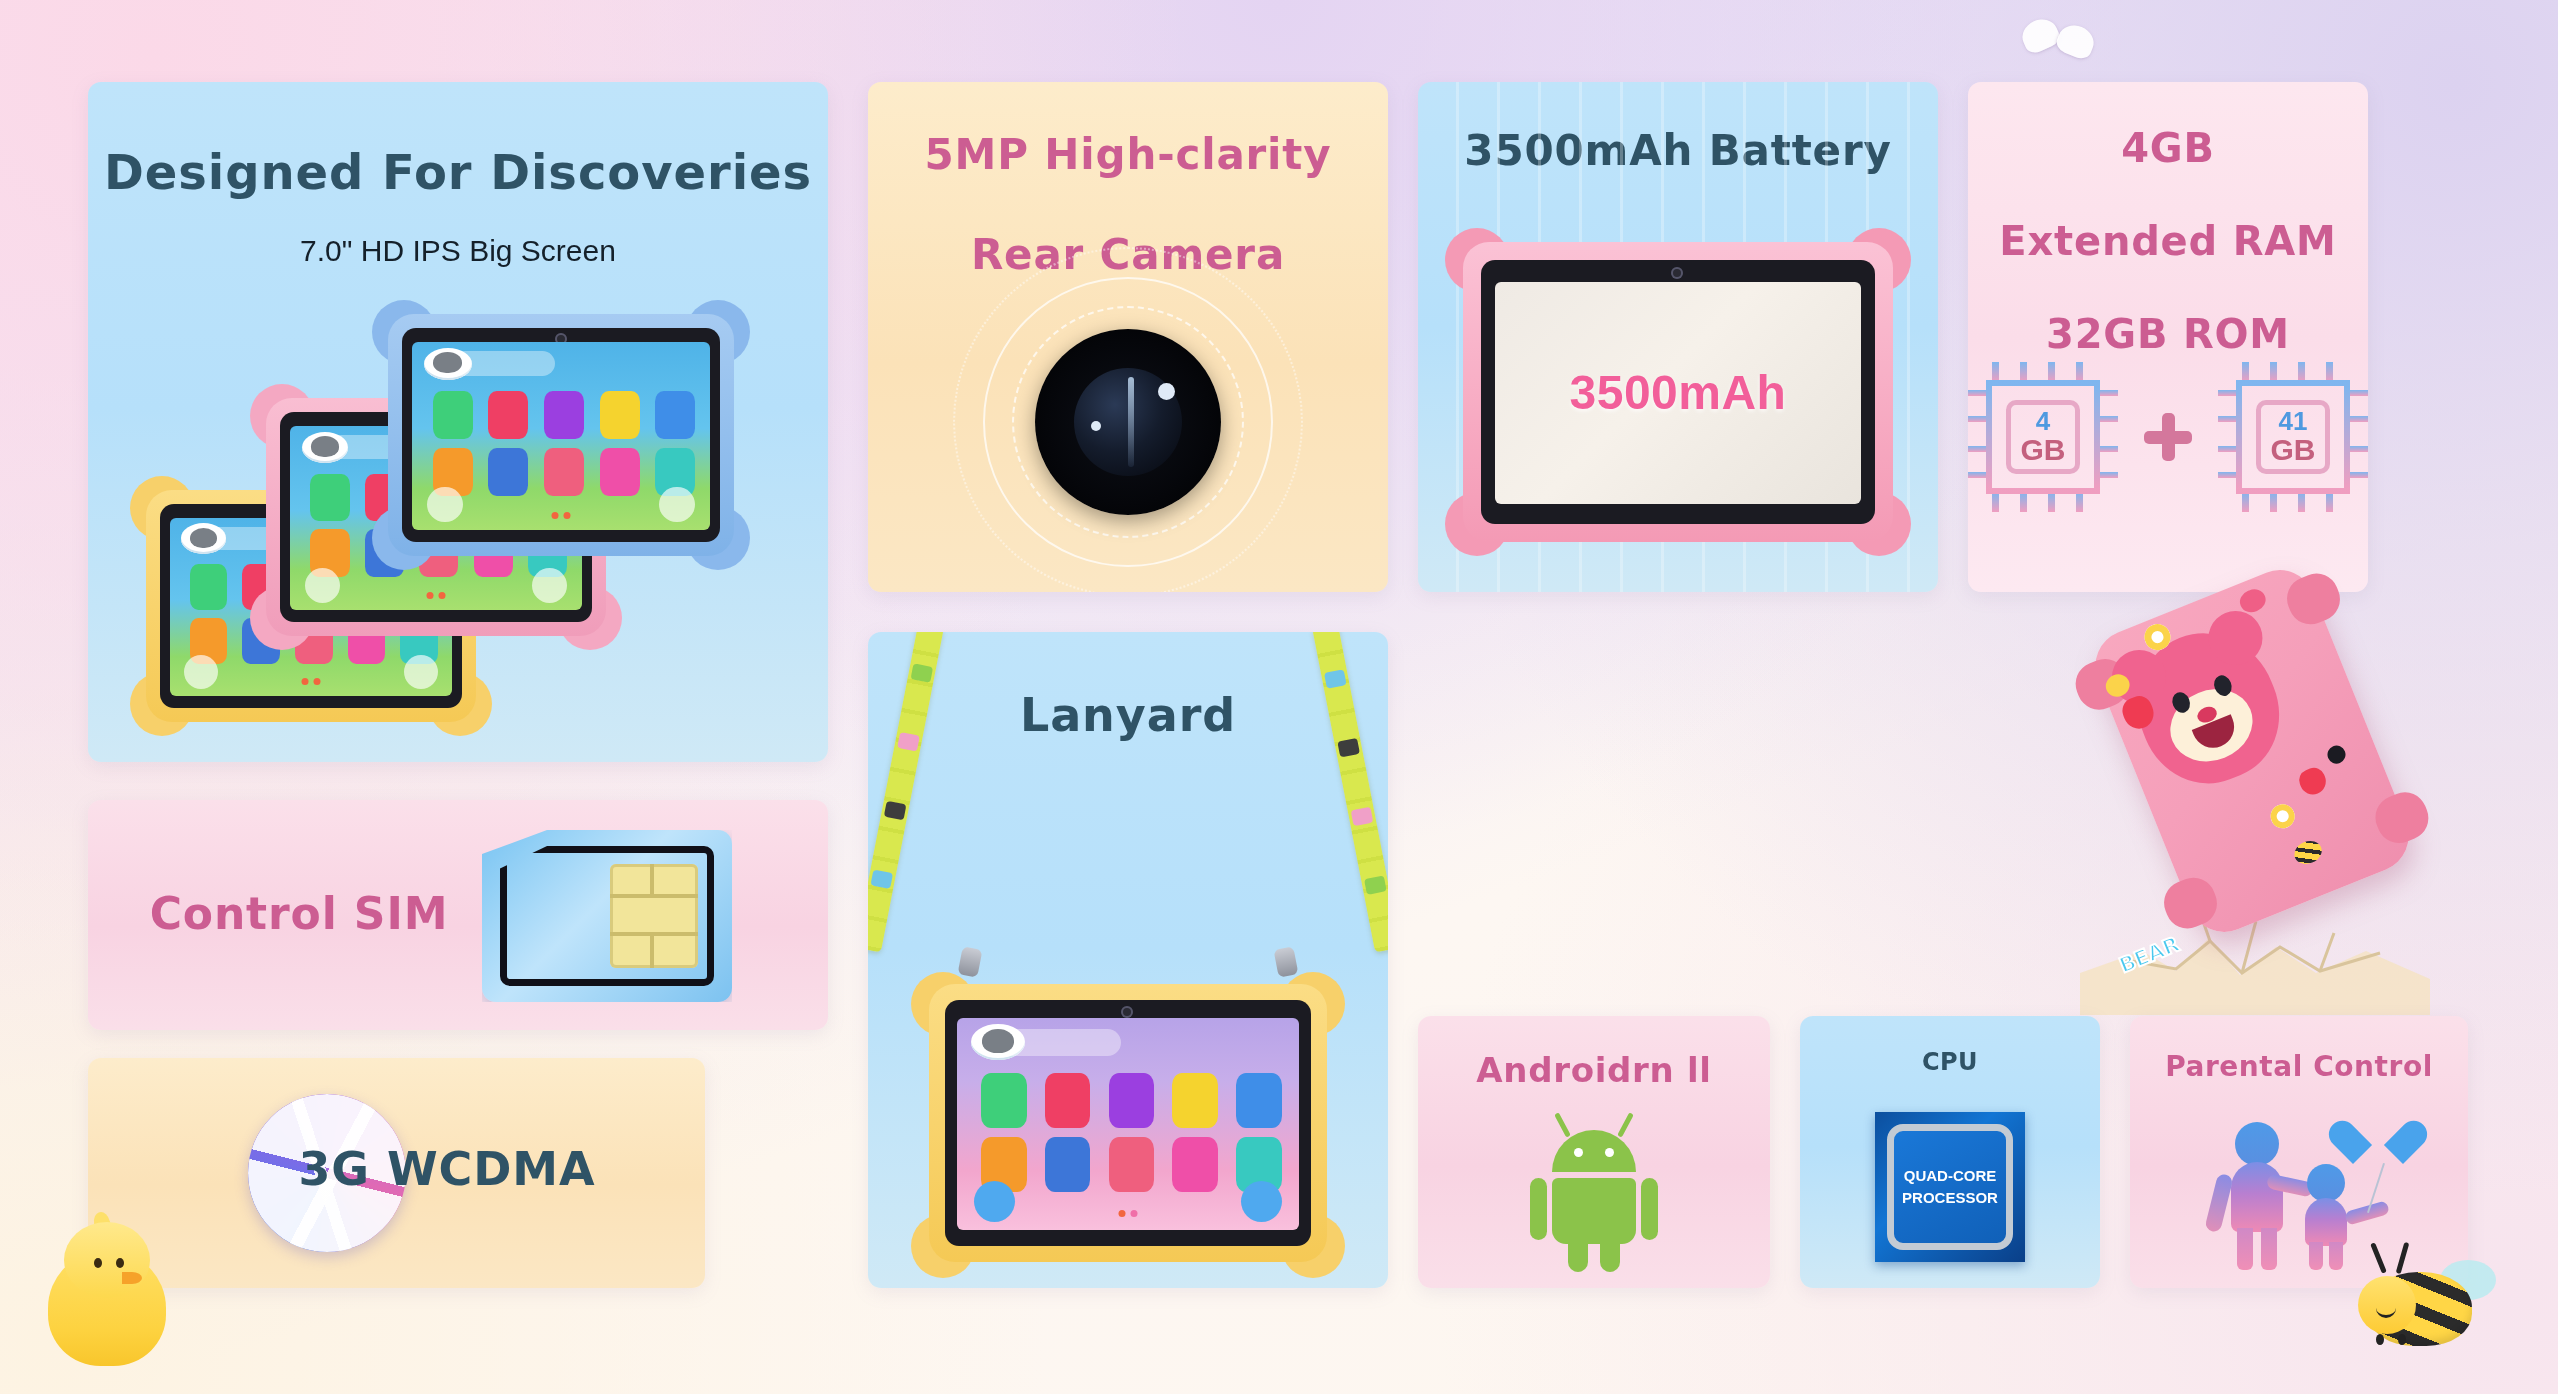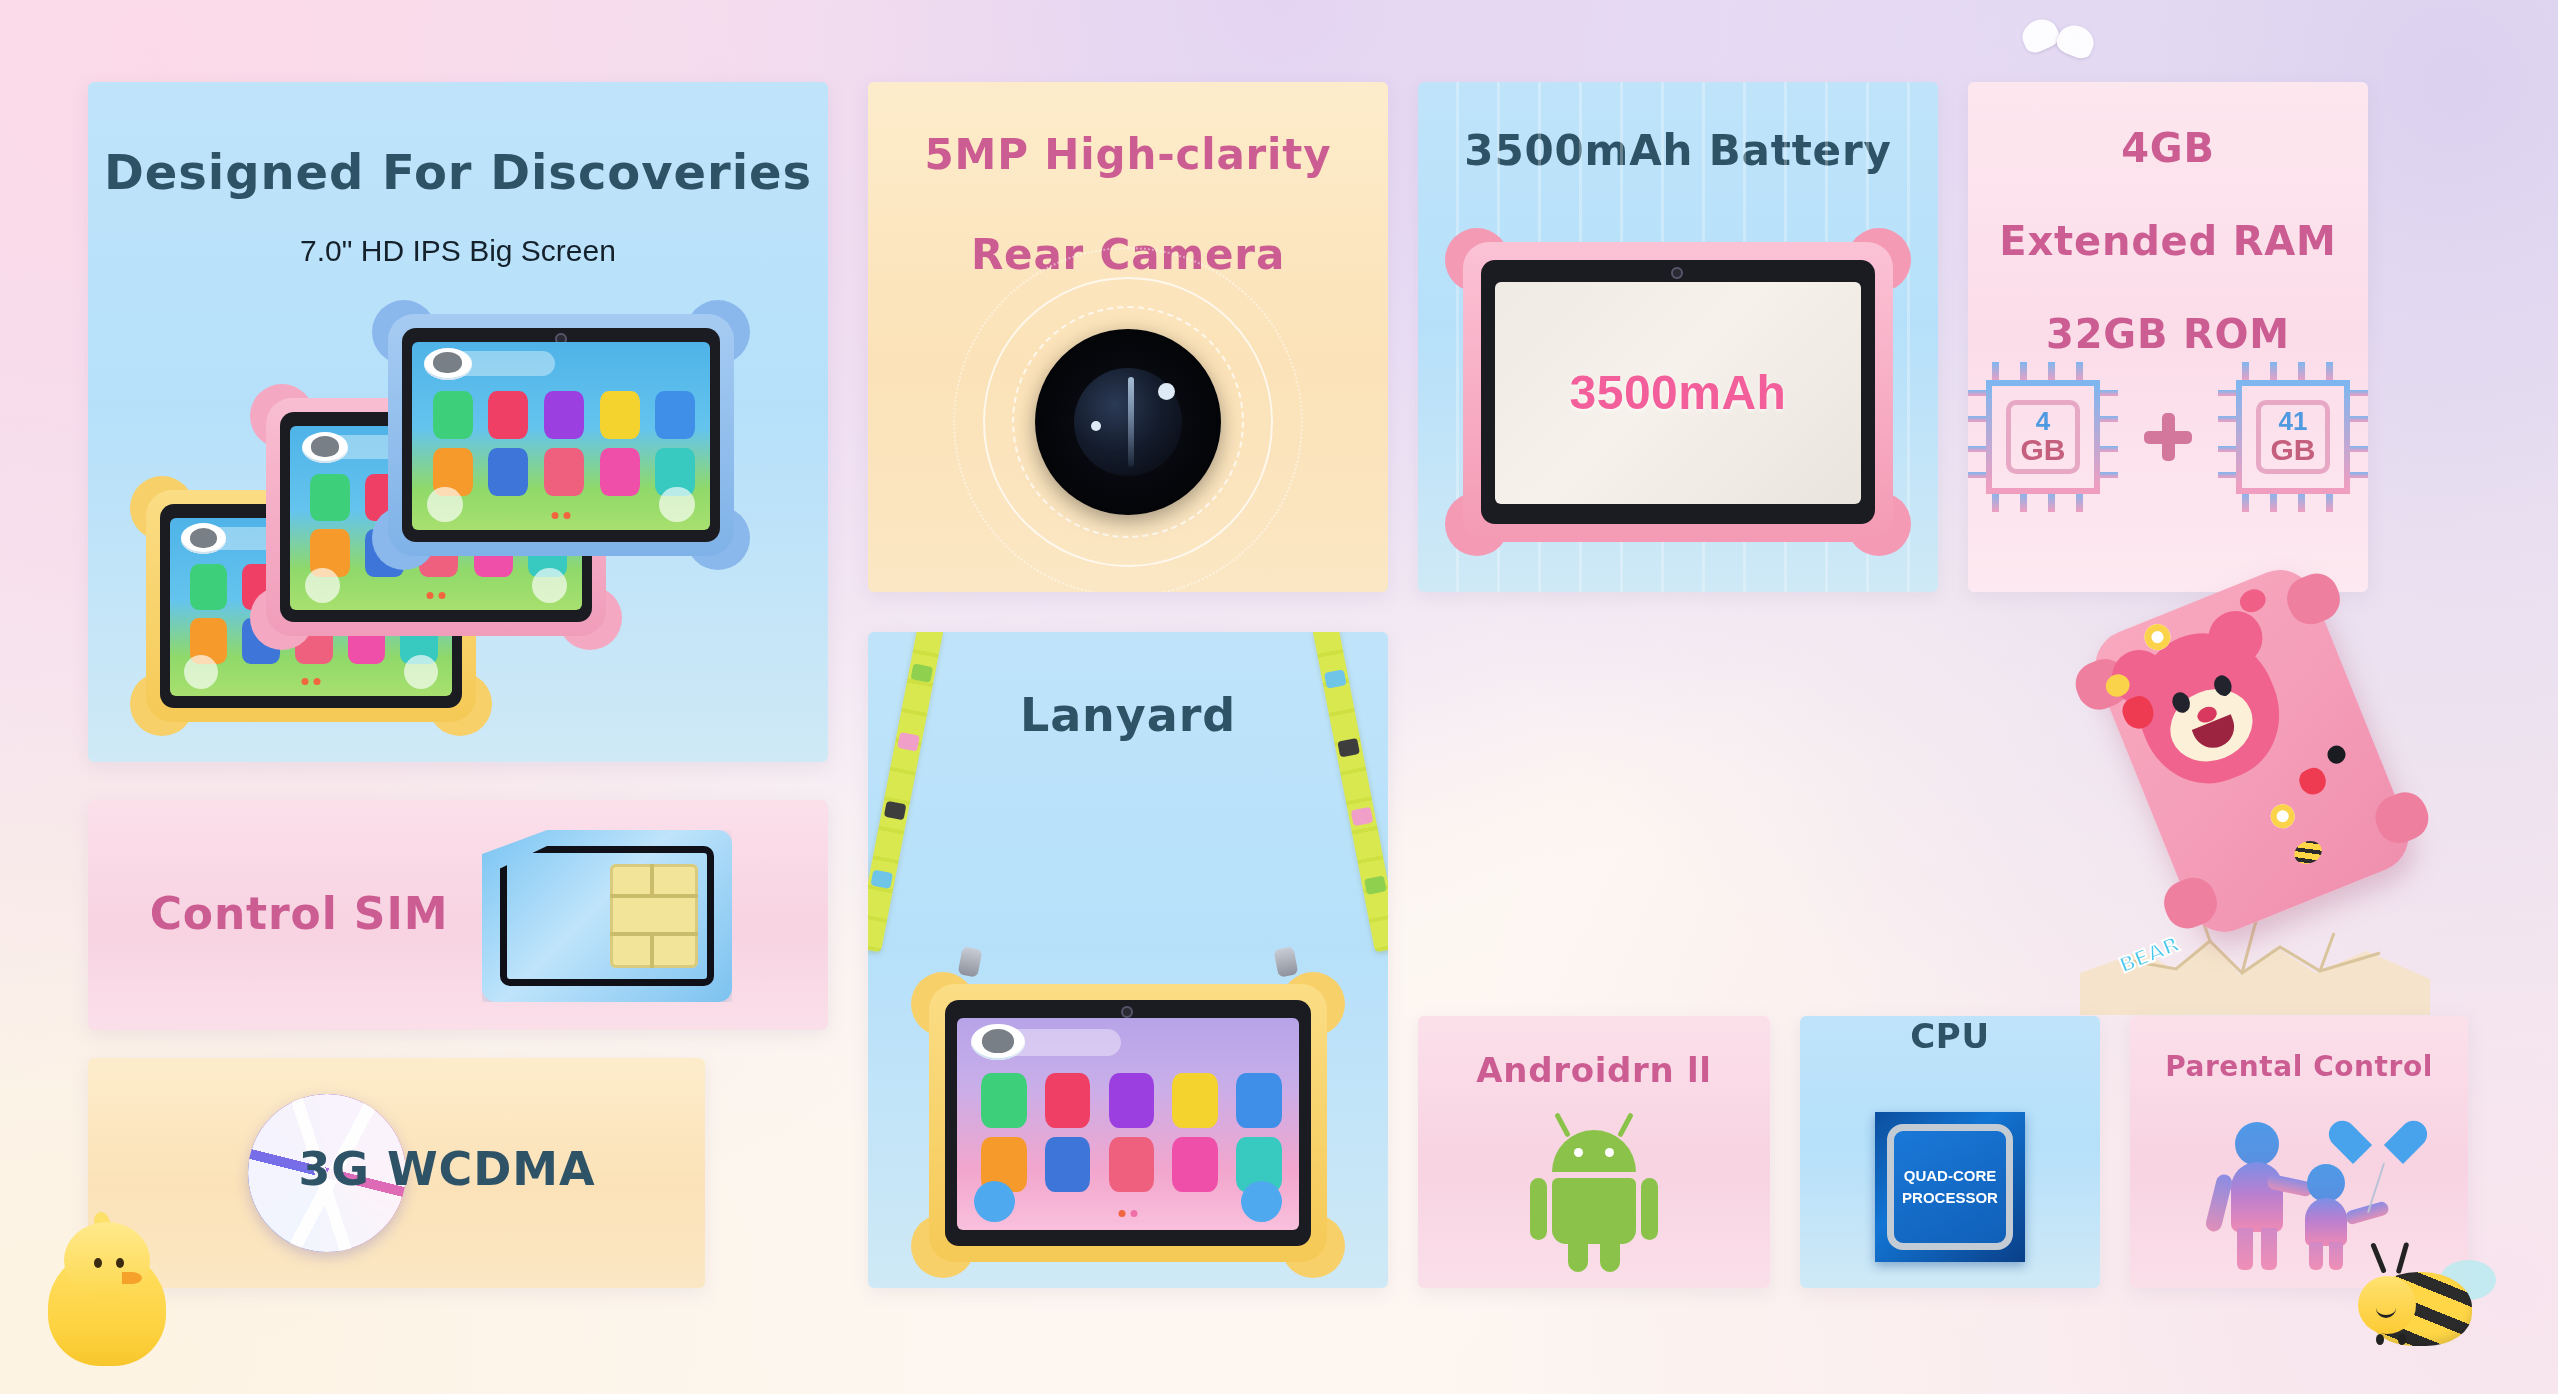--- a/index.html
+++ b/index.html
@@ -11,21 +11,21 @@
       radial-gradient(circle at 50% 0%, #e4d4f2 0%, rgba(228,212,242,0) 45%),
       radial-gradient(circle at 96% 6%, #dcd2f0 0%, rgba(220,210,240,0) 40%),
       radial-gradient(circle at 2% 96%, #fdf3e2 0%, rgba(253,243,226,0) 35%),
       radial-gradient(circle at 98% 92%, #f7e4ee 0%, rgba(247,228,238,0) 38%),
       linear-gradient(160deg,#f6e2f0 0%, #efe6f7 30%, #fdf7f2 62%, #fdf6ef 100%);
     position:relative;
   }
   .stage{ position:absolute; inset:0; }
 
   
-  .card{ position:absolute; border-radius:6px; overflow:hidden;
+  .card{ position:absolute; border-radius:13px; overflow:hidden;
          box-shadow:0 5px 18px rgba(150,130,170,.13); }
   .card.blue  { background:linear-gradient(180deg,#bfe4fa 0%,#b6e0fa 48%,#cfe9f6 100%); }
   .card.cream { background:linear-gradient(180deg,#fdeccb 0%,#fbe2b8 55%,#fbe7c4 100%); }
   .card.pink  { background:linear-gradient(180deg,#fbe0ea 0%,#f8d3e2 55%,#fadfe9 100%); }
   .card.pinkpale{background:linear-gradient(180deg,#fde7ef 0%,#fbdde9 50%,#fde9f1 100%); }
 
   
   .h-dark{ color:#2f5366; font-weight:700; letter-spacing:.02em;
            font-family:"DejaVu Sans", sans-serif; text-align:center; }
   .h-pink{ color:#cc5d92; font-weight:700; letter-spacing:.02em;
@@ -231,21 +231,21 @@
   .droid .ant{ position:absolute; width:5px; height:26px; background:#8bc34a;
       border-radius:4px; top:-12px; }
   .droid .torso{ position:absolute; left:18px; top:54px; width:84px; height:66px;
       border-radius:6px 6px 14px 14px; background:#8bc34a; }
   .droid .arm{ position:absolute; width:17px; height:62px; border-radius:10px;
       background:#8bc34a; top:54px; }
   .droid .leg{ position:absolute; width:20px; height:34px; border-radius:0 0 10px 10px;
       background:#8bc34a; top:114px; }
 
   #c-cpu{ left:1800px; top:1016px; width:300px; height:272px; }
-  #c-cpu .h-dark{ font-size:34px; }
+  #c-cpu .h-dark{ font-size:24px; margin-top:32px; }
   .cpuchip{ position:absolute; left:50%; transform:translateX(-50%); top:96px;
      width:150px; height:150px;
      background:linear-gradient(135deg,#0c4f9e,#1275d4 40%,#0a3f88);
      box-shadow:0 4px 10px rgba(20,70,140,.4); }
   .cpuchip .frame{ position:absolute; inset:12px; border:7px solid #c3cbd4;
      border-radius:16px; background:linear-gradient(150deg,#1a78d8,#1060b8); }
   .cpuchip .txt{ position:absolute; inset:0; display:flex; flex-direction:column;
      align-items:center; justify-content:center; color:#fff; font-weight:700;
      font-size:15px; line-height:1.5; font-family:"Liberation Sans", sans-serif; }
 

